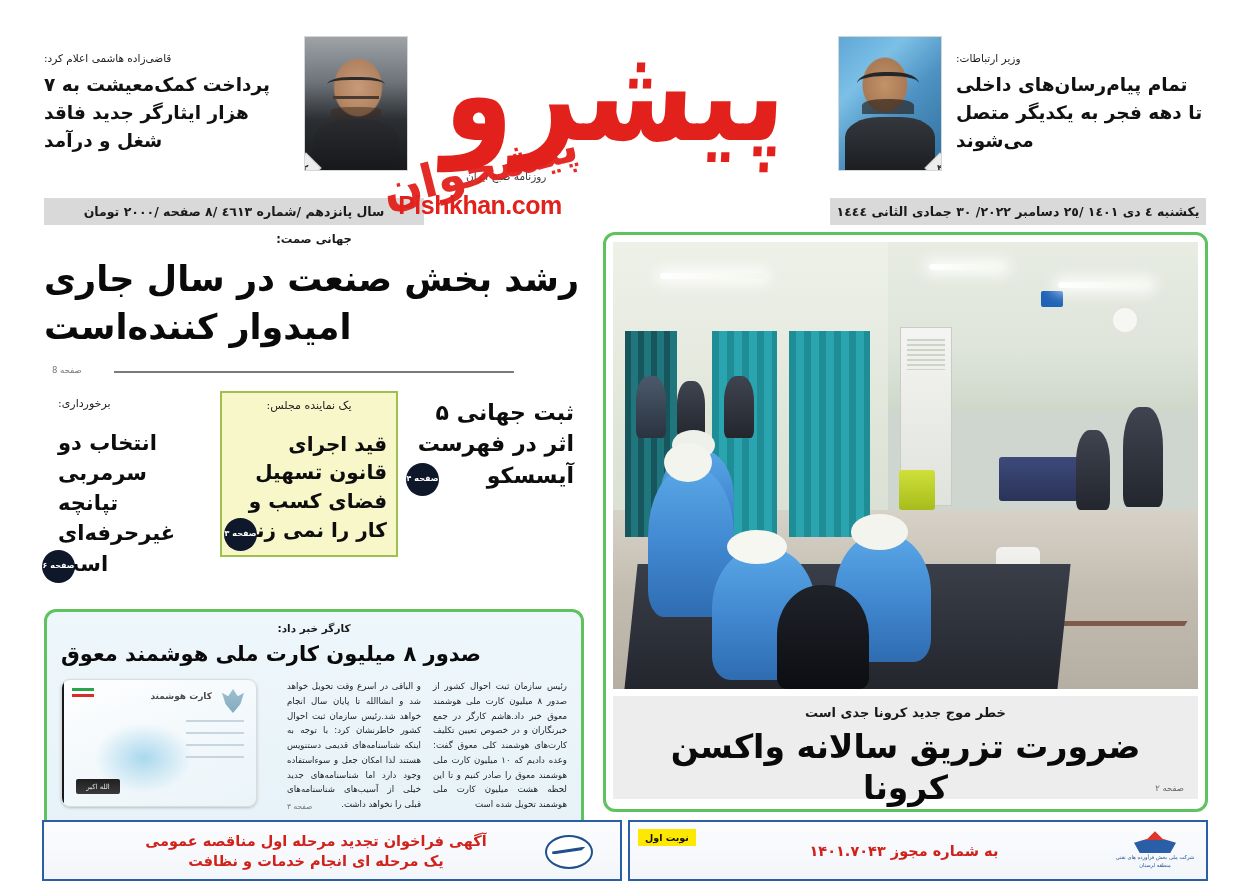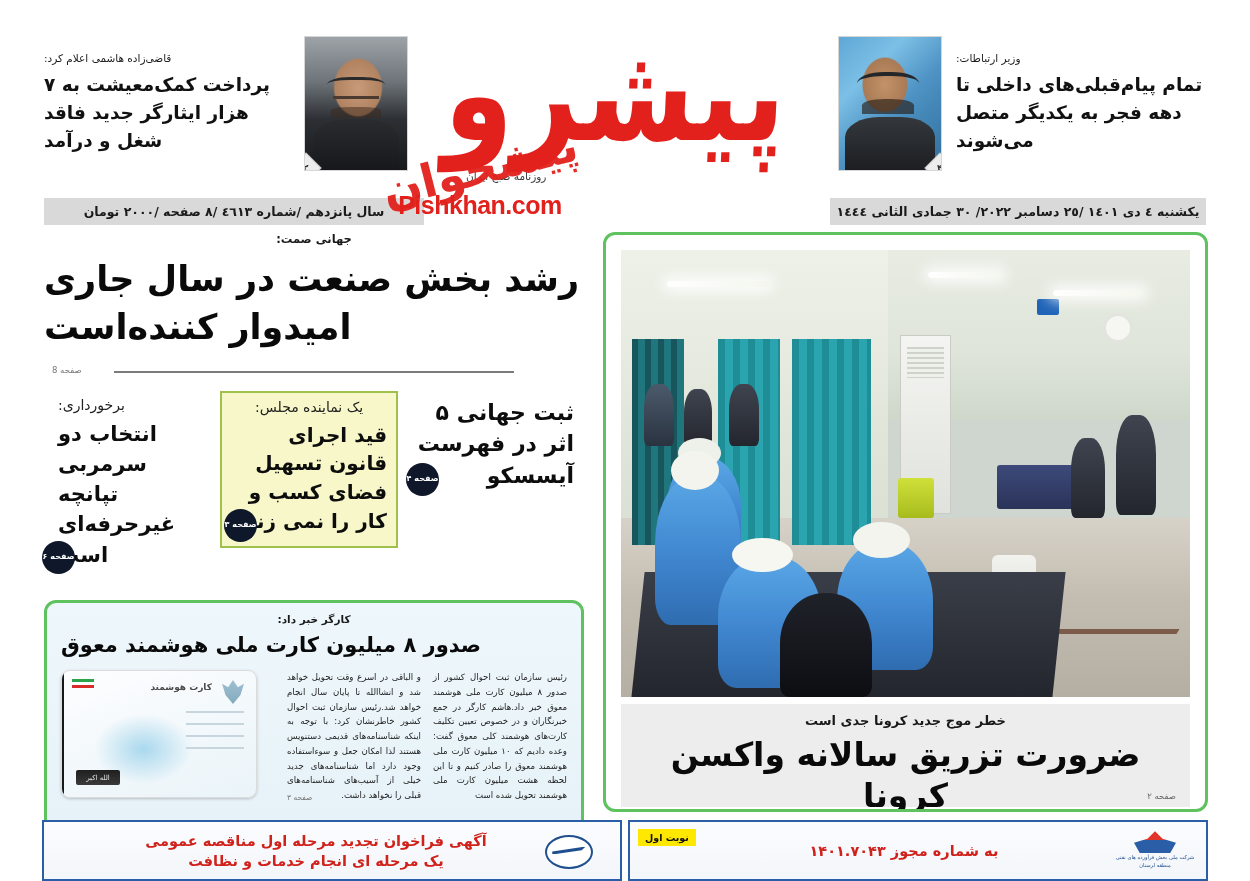--- a/index.html
+++ b/index.html
@@ -223,21 +223,21 @@
 
   
   .photo-pkg {
     position: absolute;
     right: 42px;
     top: 0;
     width: 605px;
     height: 580px;
     border: 3px solid #5ec25e;
     border-radius: 12px;
-    padding: 15px;
+    padding: 7px;
     background: #ffffff;
     overflow: hidden;
   }
 
   .photo {
     position: relative;
     width: 100%;
     height: 447px;
     overflow: hidden;
     background: #cfd6cf;
@@ -427,23 +427,23 @@
   .tri-col {
     position: relative;
     direction: rtl;
     text-align: center;
   }
   .tri-right { width: 182px; padding: 6px 10px 0 6px; }
   .tri-mid   { width: 178px; background: #f7f7c9; border: 2px solid #9fc04d; padding: 6px 9px 10px 9px; margin: 0 4px; }
   .tri-left  { width: 168px; padding: 6px 6px 0 10px; }
 
   .tri-kicker {
-    font-size: 14px;
+    font-size: 11px;
     color: #222;
-    margin-bottom: 6px;
+    margin-bottom: 18px;
     text-align: left;
   }
   .tri-right .tri-kicker { text-align: center; visibility: hidden; height: 0; margin: 0; }
   .tri-mid .tri-kicker   { text-align: center; }
   .tri-left .tri-kicker  { text-align: left; }
 
   .tri-head {
     font-size: 21px;
     font-weight: bold;
     color: #0d0d0d;
@@ -671,21 +671,21 @@
     </div>
 
     <div class="logo-wrap">
       <div class="logo-title">پیشرو</div>
       <div class="logo-sub">روزنامه صبح ایران</div>
     </div>
 
     <div class="teaser teaser-right">
       <div class="teaser-text">
         <div class="teaser-kicker">وزیر ارتباطات:</div>
-        <div class="teaser-head">تمام پیام‌قبلی‌های داخلی تا دهه فجر به یکدیگر متصل می‌شوند</div>
+        <div class="teaser-head">تمام پیام‌رسان‌های داخلی تا دهه فجر به یکدیگر متصل می‌شوند</div>
       </div>
       <div class="portrait portrait-b">
         <div class="page-diamond dr">
           <span>۴</span>
         </div>
       </div>
     </div>
   </div>
 
   <div class="strip strip-left">سال پانزدهم /شماره ٤٦١٣ /٨ صفحه /٢٠٠٠ تومان</div>

